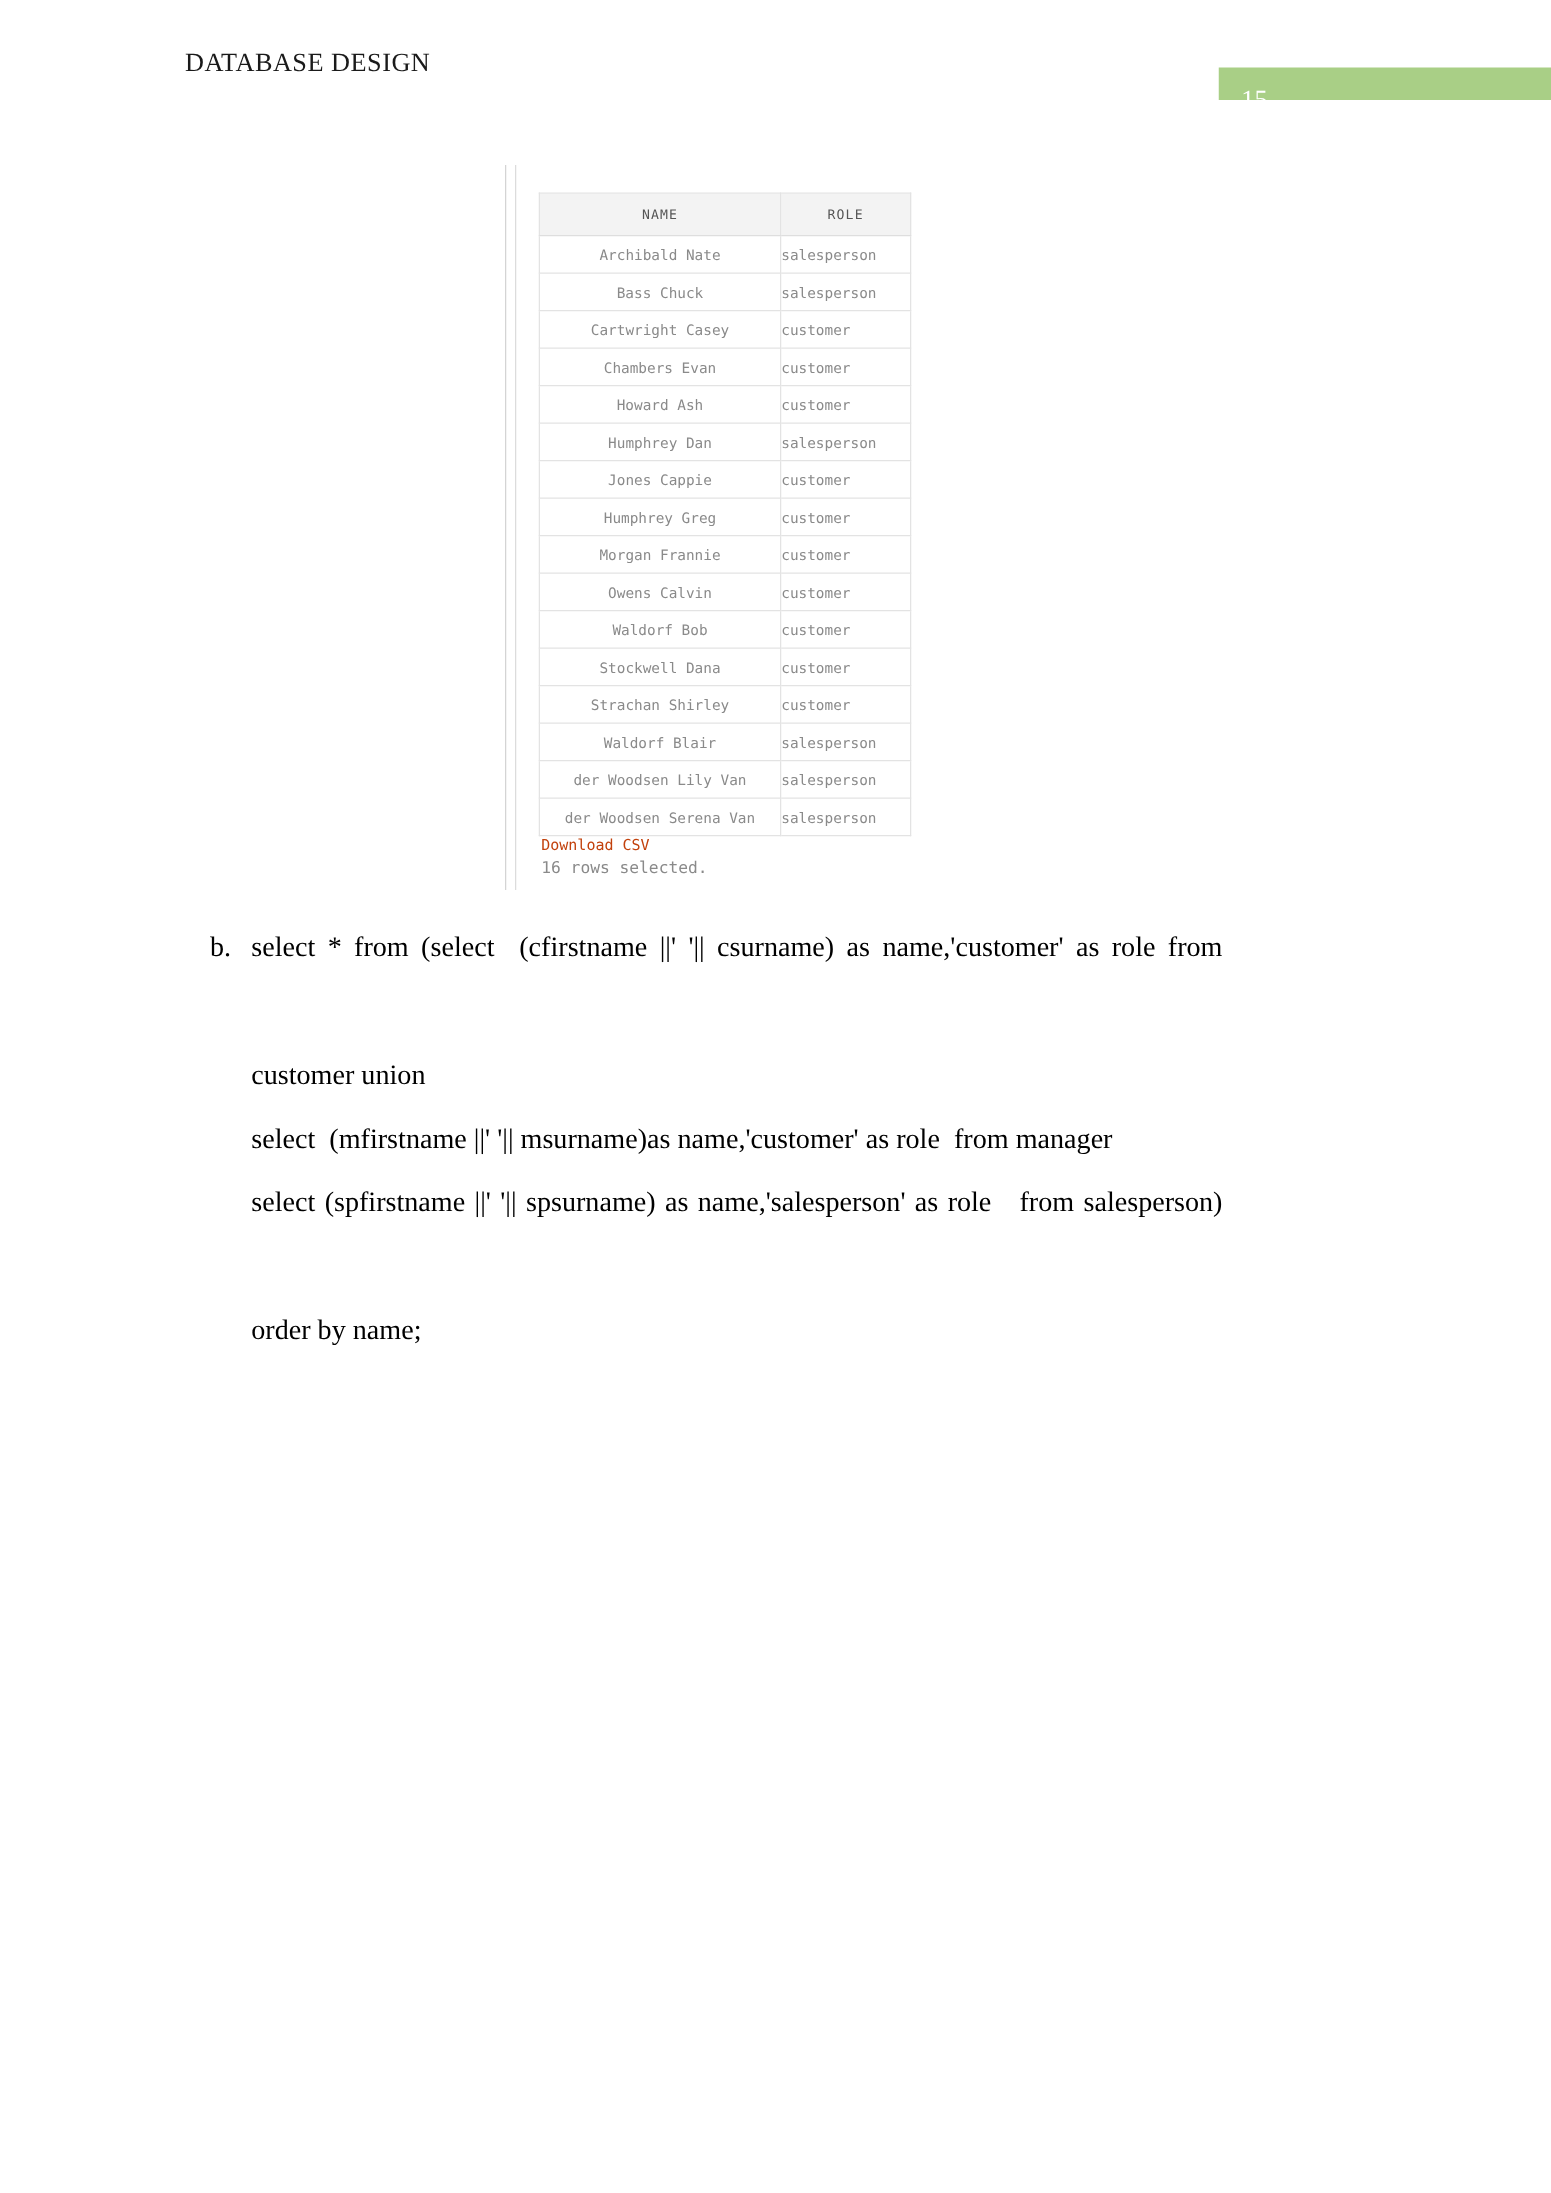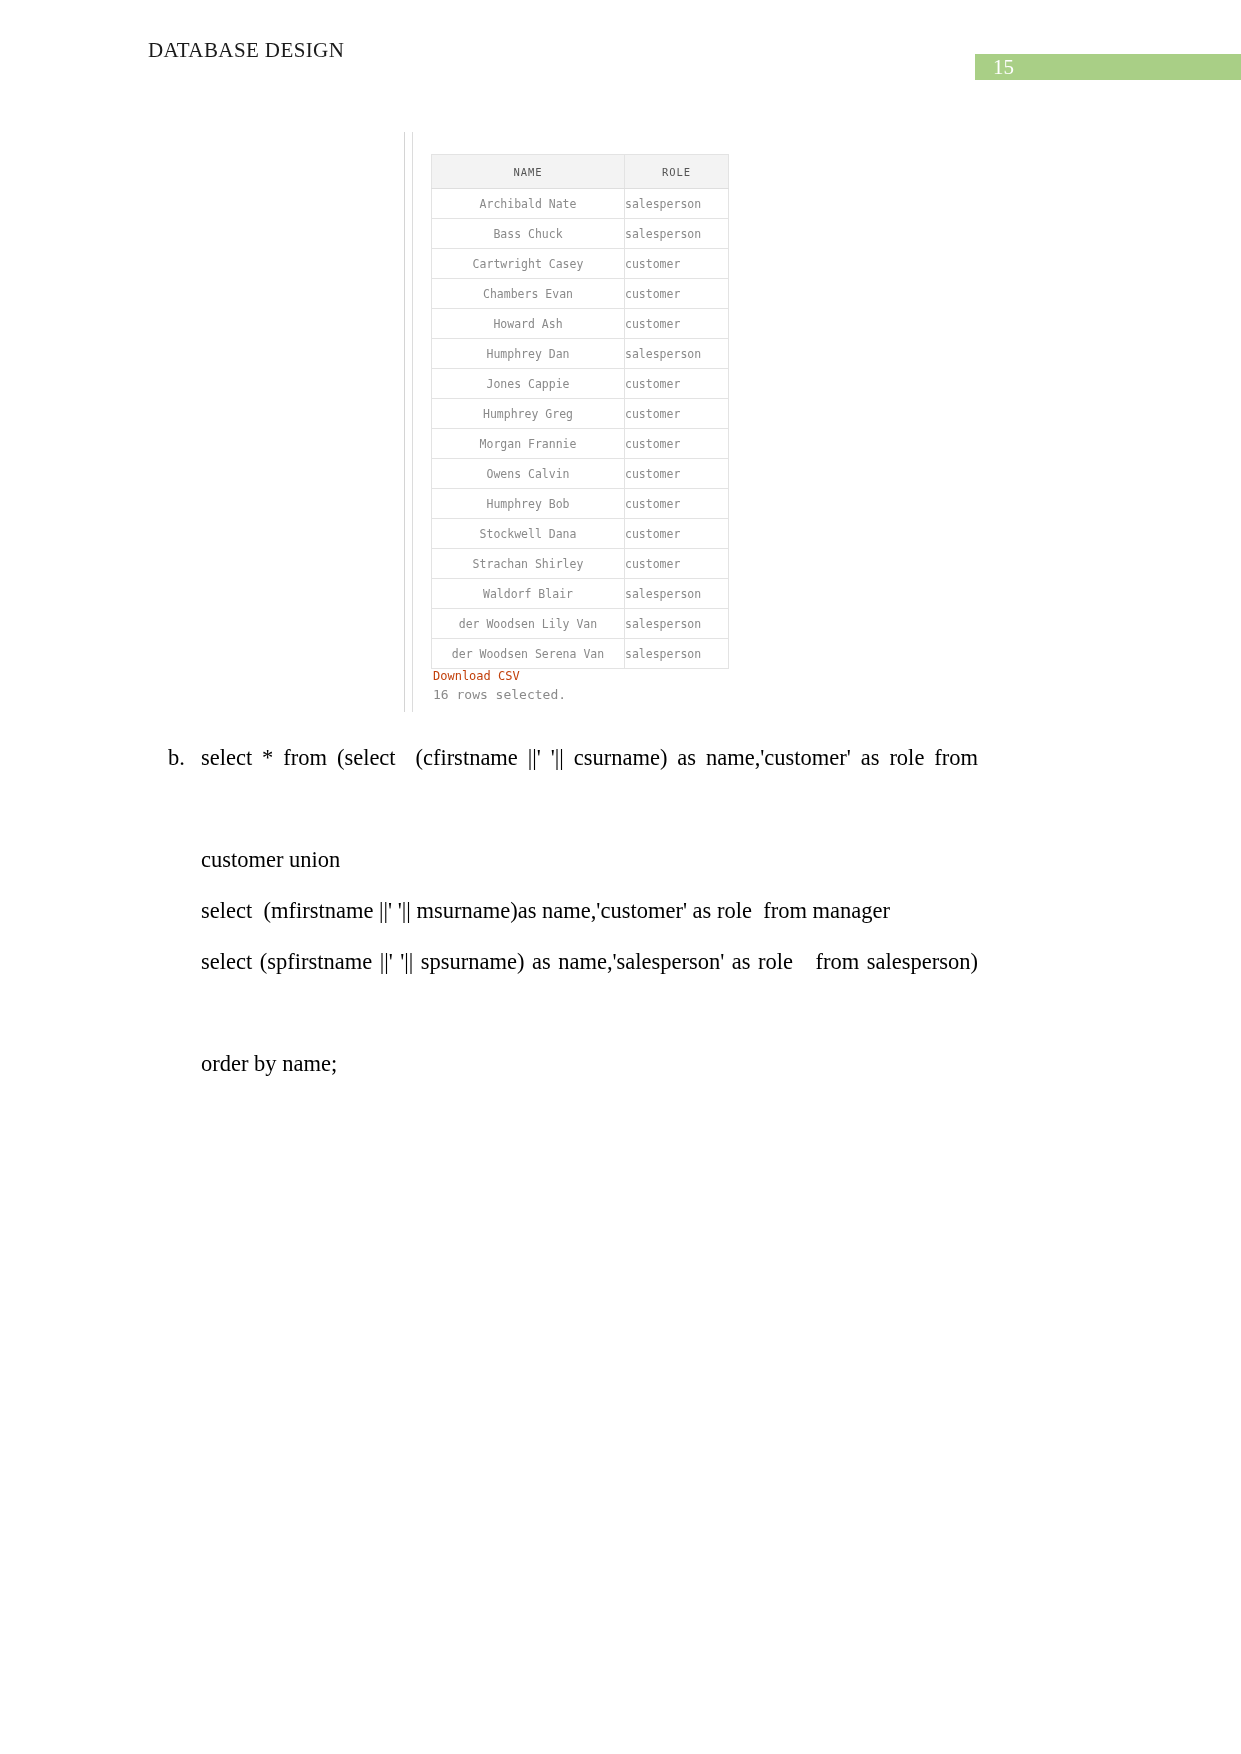--- a/index.html
+++ b/index.html
@@ -37,21 +37,21 @@
     position: absolute;
     left: 975px;
     top: 16px;
     width: 266px;
     height: 26px;
     background: #a9cf86;
   }
   .page-badge-num {
     position: absolute;
     left: 18px;
-    top: 0px;
+    top: 12px;
     font-size: 21px;
     color: #ffffff;
     line-height: 26px;
   }
 
   
   .result-shot {
     position: absolute;
     left: 404px;
     top: 132px;
@@ -223,21 +223,21 @@
       </tr>
       <tr>
         <td class="cell-name">Morgan Frannie</td>
         <td class="cell-role">customer</td>
       </tr>
       <tr>
         <td class="cell-name">Owens Calvin</td>
         <td class="cell-role">customer</td>
       </tr>
       <tr>
-        <td class="cell-name">Humphrey Bob</td>
+        <td class="cell-name">Waldorf Bob</td>
         <td class="cell-role">customer</td>
       </tr>
       <tr>
         <td class="cell-name">Stockwell Dana</td>
         <td class="cell-role">customer</td>
       </tr>
       <tr>
         <td class="cell-name">Strachan Shirley</td>
         <td class="cell-role">customer</td>
       </tr>

